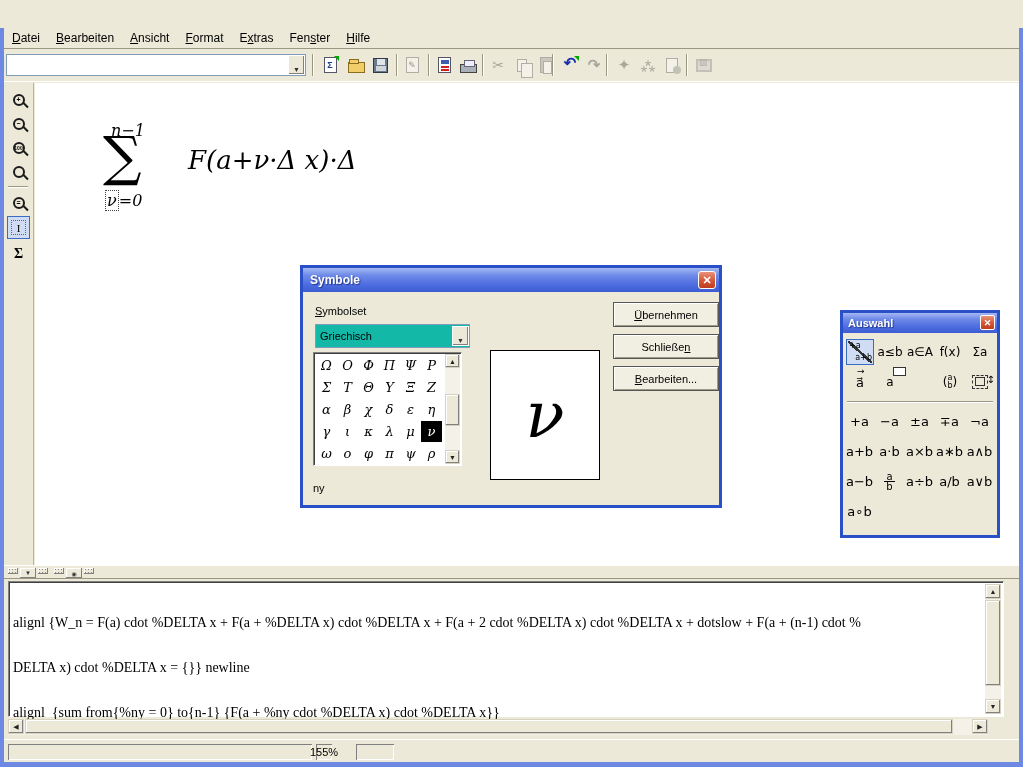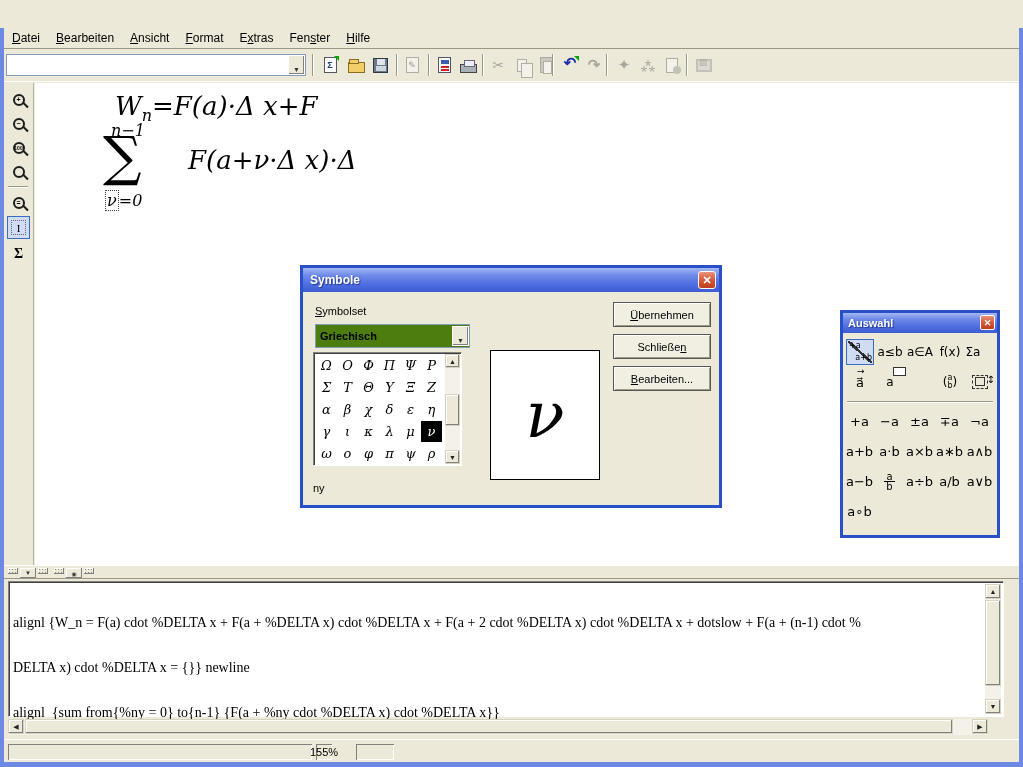--- a/index.html
+++ b/index.html
@@ -112,31 +112,31 @@
   .dialog{position:absolute;left:300px;top:265px;width:422px;height:243px;background:#ECE9D8;
     border:3px solid #2A50C8;}
   .dlg-title{position:absolute;left:0;top:0;right:0;height:24px;
     background:linear-gradient(180deg,#A5B8F2 0%,#6F8BE8 30%,#4D6CE0 70%,#3D5CD2 100%);
     color:#fff;font-weight:bold;font-size:12px;display:flex;align-items:center;padding-left:7px;
     text-shadow:1px 1px 1px #24388f;}
   .dlg-close{position:absolute;right:3px;top:3px;width:18px;height:18px;border:1px solid #fff;border-radius:3px;
     background:linear-gradient(180deg,#E8927B 0%,#D75B3B 50%,#BE3C1D 100%);color:#fff;font-size:11px;
     display:flex;align-items:center;justify-content:center;font-weight:bold;}
   .dlg-label{position:absolute;font-size:11px;} .dlg-label u{text-decoration:underline;}
-  .xp-combo{position:absolute;height:24px;background:#4d7c0f;border:1px solid #7F9DB9;display:flex;align-items:center;font-weight:bold;}
+  .xp-combo{position:absolute;height:24px;background:#14b8a6;border:1px solid #7F9DB9;display:flex;align-items:center;}
   .xp-combo .val{flex:1;font-size:11px;padding-left:4px;}
   .symgrid{position:absolute;left:10px;top:84px;width:149px;height:114px;background:#fff;
     border:1px solid #808080;border-right-color:#fff;border-bottom-color:#fff;box-shadow:inset 1px 1px 0 #404040;}
   .gcell{position:absolute;width:21px;height:21px;text-align:center;font-family:"DejaVu Serif",serif;
     font-style:italic;font-size:13px;line-height:21px;}
   .gcell.sel{background:#000;color:#fff;}
   .symgrid .sb{position:absolute;right:1px;top:1px;width:15px;bottom:1px;background:#F4F2E8;}
   .preview{position:absolute;left:187px;top:82px;width:110px;height:130px;background:#fff;border:1px solid #000;
     display:flex;align-items:center;justify-content:center;font-family:"DejaVu Serif",serif;font-style:italic;font-size:64px;}
-  .xp-btn{position:absolute;left:310px;width:98px;height:25px;background:#F1EFE2;
+  .xp-btn{position:absolute;left:310px;width:106px;height:25px;background:#F1EFE2;
     border:1px solid #565656;box-shadow:inset 1px 1px 0 #fff,inset -1px -1px 0 #9d9a87;
     font-size:11px;display:flex;align-items:center;justify-content:center;font-family:"Liberation Sans",sans-serif;}
   .xp-btn u{text-decoration:underline;}
   
   .palette{position:absolute;left:840px;top:310px;width:160px;height:228px;background:#ECE9D8;border:3px solid #2A50C8;}
   .pal-title{position:absolute;left:0;top:0;right:0;height:20px;
     background:linear-gradient(180deg,#A5B8F2 0%,#6F8BE8 30%,#4D6CE0 70%,#3D5CD2 100%);
     color:#fff;font-weight:bold;font-size:11px;display:flex;align-items:center;padding-left:5px;text-shadow:1px 1px 1px #24388f;}
   .pal-close{position:absolute;right:2px;top:2px;width:15px;height:15px;border:1px solid #fff;border-radius:2px;
     background:linear-gradient(180deg,#E8927B 0%,#D75B3B 50%,#BE3C1D 100%);color:#fff;font-size:9px;
@@ -264,21 +264,20 @@
       </span>
     <span class="lbtn active" style="top:133px">
         <span class="ibeam">I</span>
       </span>
     <span class="lbtn" style="top:159px">
         <span class="sigma-glyph">Σ</span>
       </span>
   </div>
 
   <div class="canvas">
-    <div class="formula f-big" style="left:80px;top:8px"><span>W</span><span class="f-sub">n</span><span>=F(a)·Δ x+F</span></div>
     <div class="formula f-small" style="left:76px;top:38px"><span>n−1</span></div>
     <div class="formula f-sigma" style="left:68px;top:42px"><span>∑</span></div>
     <div class="formula f-small" style="left:70px;top:108px"><span class="selbox">ν</span><span>=0</span></div>
     <div class="formula f-big" style="left:153px;top:62px"><span>F(a+ν·Δ x)·Δ</span></div>
   </div>
 
   <div class="dockstrip">
     <span class="grip dots" style="left:4px;width:10px"></span>
     <span class="grip" style="left:16px;width:16px">▼</span>
     <span class="grip dots" style="left:34px;width:10px"></span>
@@ -386,21 +385,21 @@
     </span>
     <span class="cat" style="left:33px;top:26px">
         <span>a≤b</span>
       </span>
     <span class="cat" style="left:63px;top:26px">
         <span>a∈A</span>
       </span>
     <span class="cat" style="left:93px;top:26px">
         <span>f(x)</span>
       </span>
-    <span class="cat" style="left:116px;top:26px">
+    <span class="cat" style="left:123px;top:26px">
         <span>Σa</span>
       </span>
     <span class="cat" style="left:3px;top:56px">
         <span class="veca">a⃗</span>
       </span>
     <span class="cat" style="left:33px;top:56px">
         <span class="bubble">a</span>
       </span>
     <span class="cat" style="left:93px;top:56px">
       <span class="brack">

